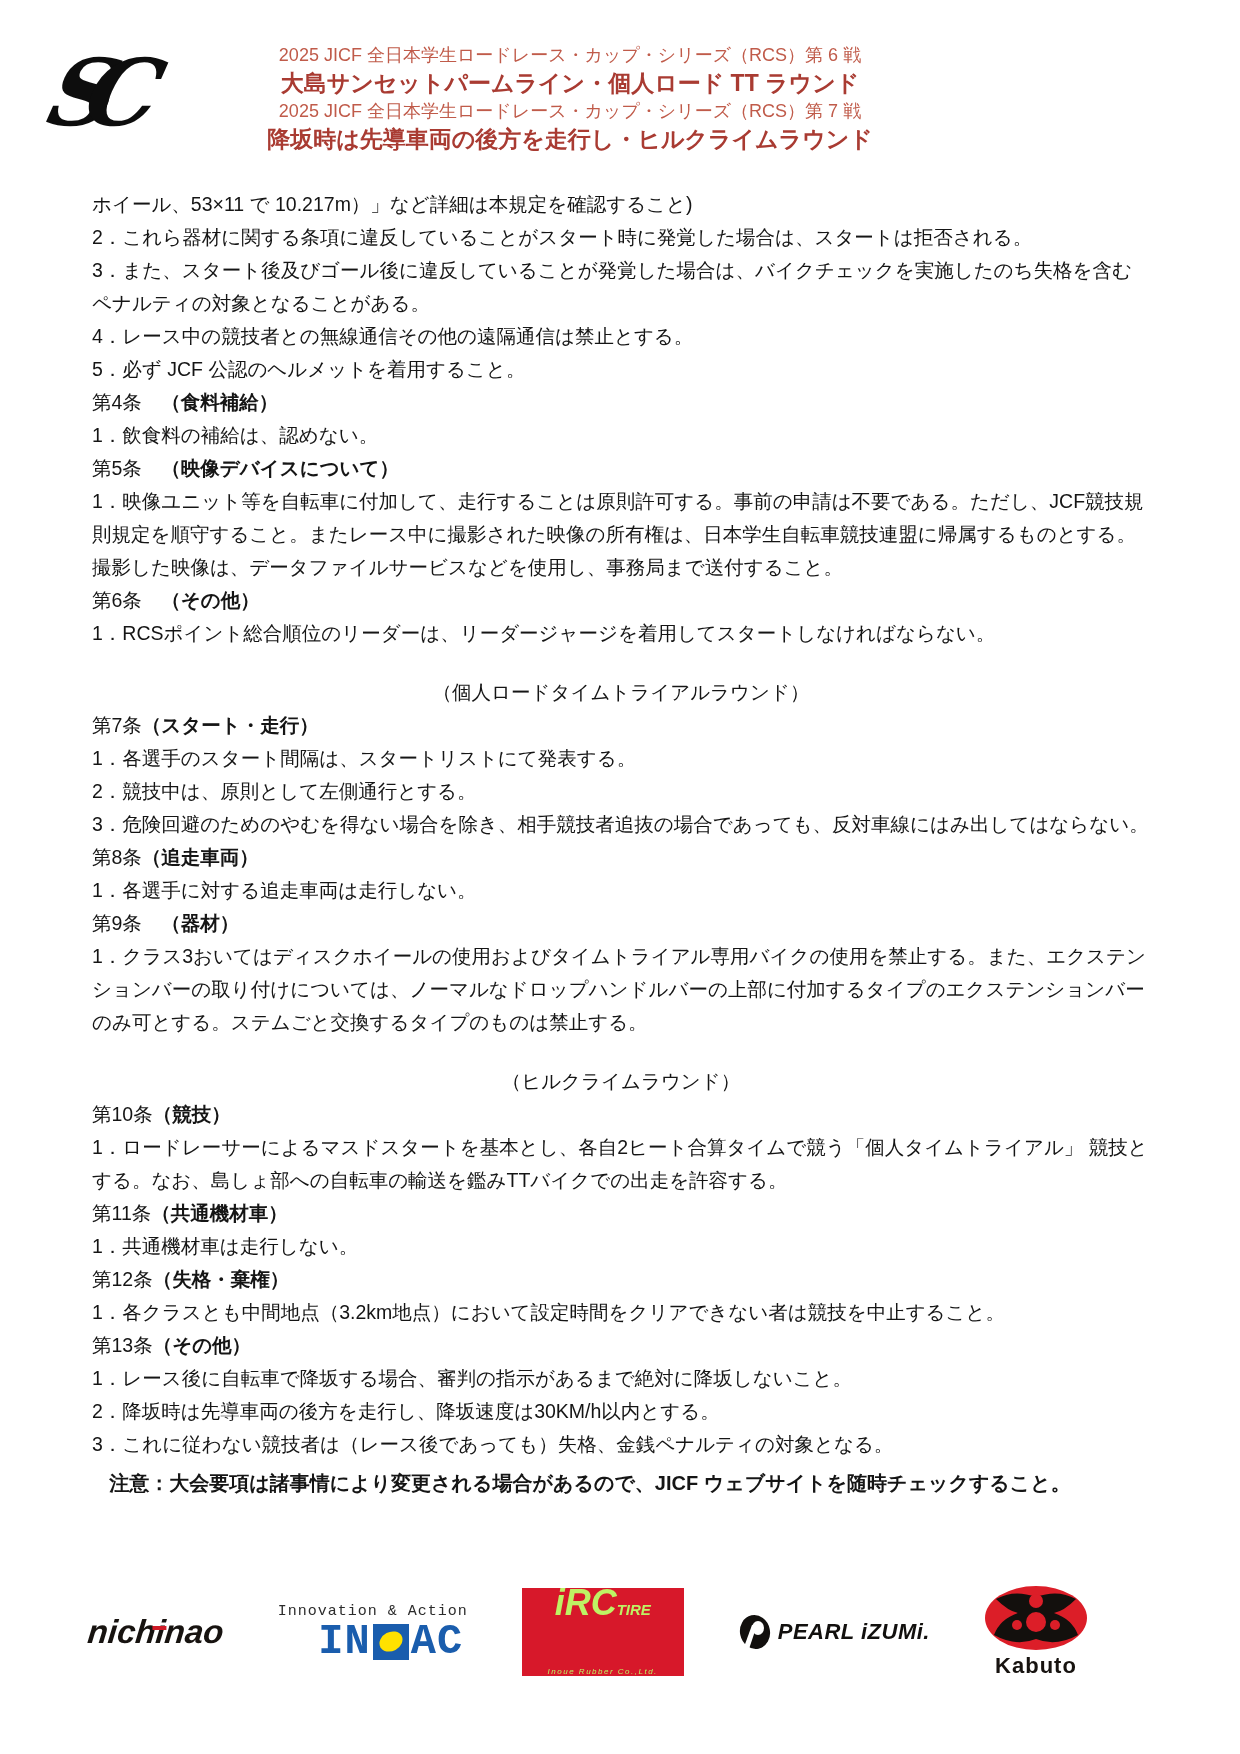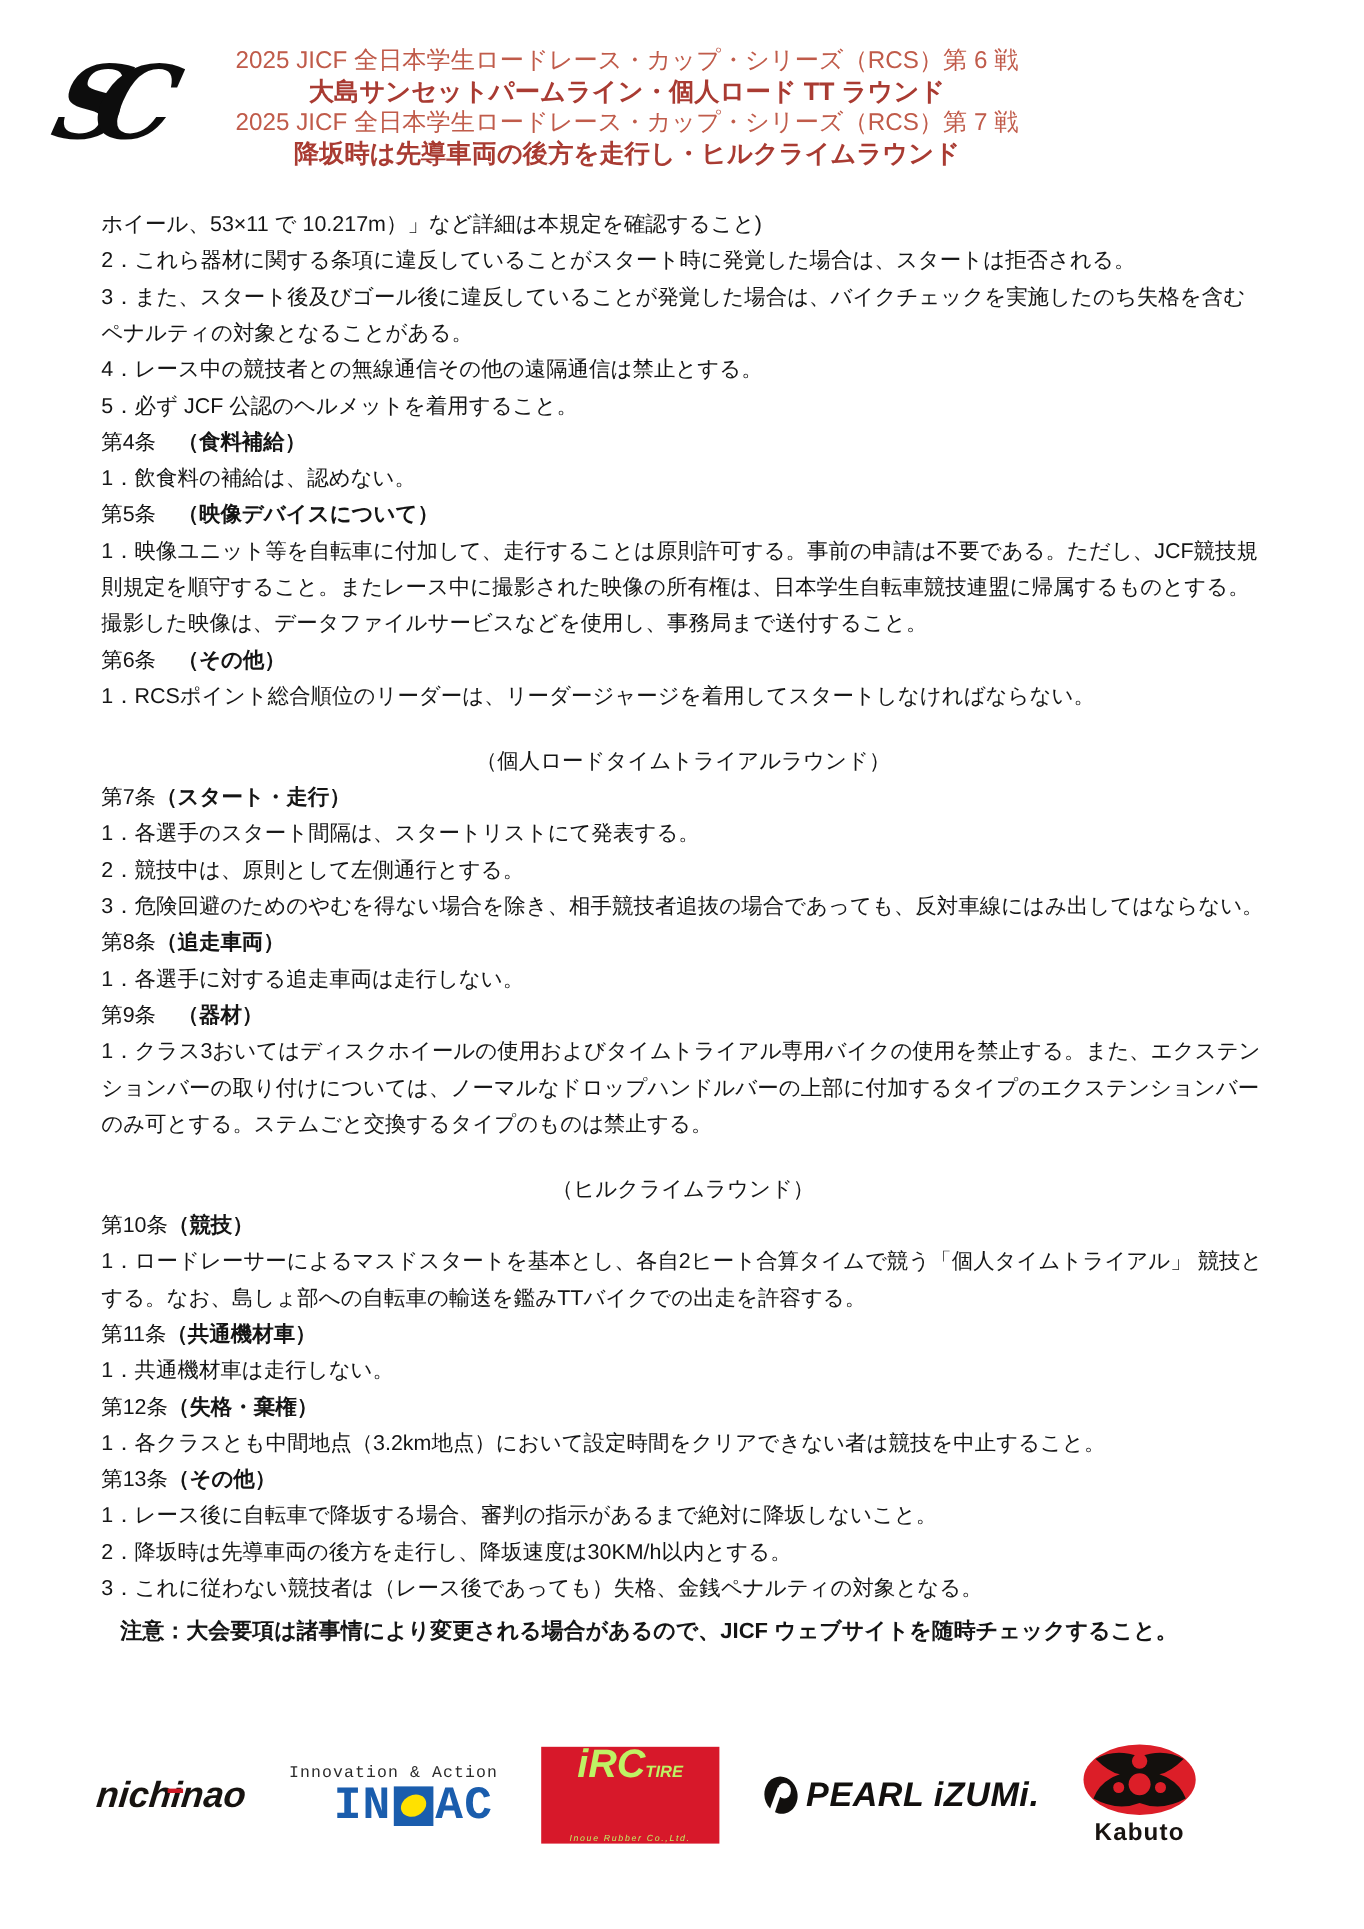--- a/index.html
+++ b/index.html
@@ -7,21 +7,21 @@
         font-family:"Liberation Sans","DejaVu Sans",sans-serif;color:#151515;overflow:hidden;}
 
   
   .sc-mark{position:absolute;top:38px;left:52px;width:130px;height:110px;
            font-family:"DejaVu Serif",serif;font-style:italic;font-weight:bold;
            font-size:92px;line-height:110px;letter-spacing:-30px;color:#0d0d0d;
            transform:skewX(-14deg);}
 
   
   .header{position:absolute;top:42px;left:70px;width:1000px;text-align:center;}
-  .series{color:#c05b4a;font-size:22px;line-height:26px;font-weight:normal;}
+  .series{color:#c05b4a;font-size:18px;line-height:26px;font-weight:normal;}
   .title{color:#a93b32;font-size:23px;line-height:30px;font-weight:bold;}
 
   
   .doc{position:absolute;top:188px;left:92px;width:1058px;font-size:19.5px;line-height:33px;}
   .doc p{margin:0;}
   .doc p.center{text-align:center;margin-top:26px;}
   .doc p.bold{font-weight:normal;}
   .doc span.b{font-weight:bold;}
 
   .notice{position:absolute;top:1468px;left:70px;width:1040px;text-align:center;
@@ -46,21 +46,21 @@
 
   .logo-irc{width:162px;height:88px;background:#d7182a;color:#bef264;display:flex;
             flex-direction:column;align-items:center;justify-content:space-between;}
   .logo-irc .main{font-style:italic;font-weight:bold;line-height:30px;}
   .logo-irc .irc{font-size:36px;}
   .logo-irc .tire{font-size:15px;}
   .logo-irc .company{font-size:8px;letter-spacing:1.5px;margin-top:3px;font-style:italic;}
 
   .logo-pearl{display:flex;align-items:center;gap:6px;}
   .logo-pearl .p-icon{width:34px;height:38px;}
-  .logo-pearl .wordmark{font-style:italic;font-weight:bold;font-size:31px;color:#12100e;
+  .logo-pearl .wordmark{font-style:italic;font-weight:bold;font-size:22px;color:#12100e;
             letter-spacing:0.5px;}
 
   .logo-kabuto{display:flex;flex-direction:column;align-items:center;}
   .logo-kabuto .emblem{width:104px;height:66px;}
   .logo-kabuto .word{font-weight:bold;font-size:22px;color:#171310;letter-spacing:1px;margin-top:2px;}
 </style>
 </head>
 <body>
 
 <div class="page">

